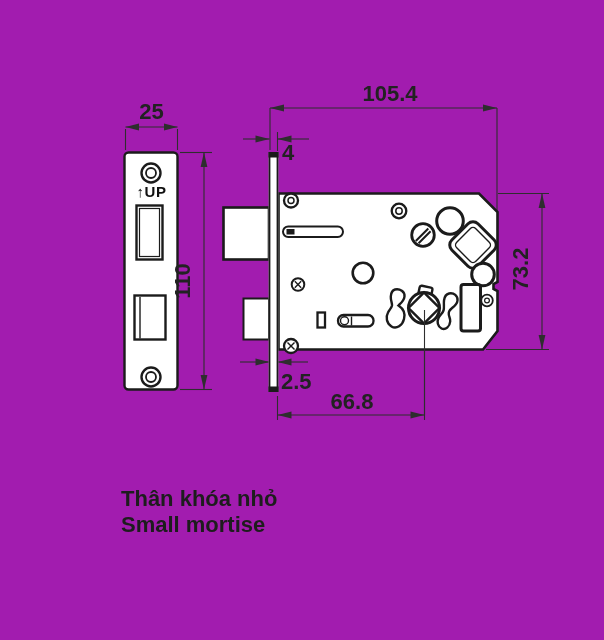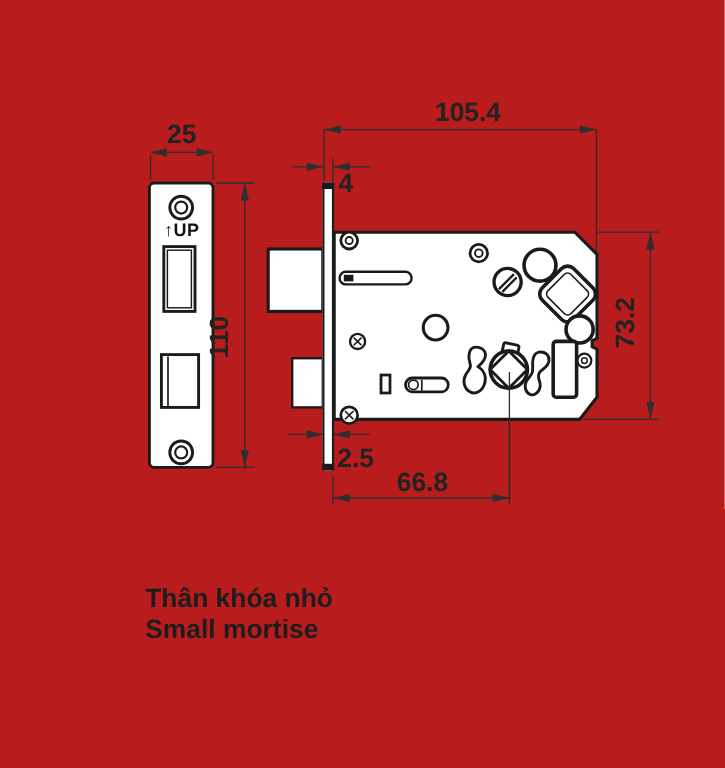--- a/index.html
+++ b/index.html
@@ -1,19 +1,19 @@
 <!DOCTYPE html>
 <html><head>
 <meta charset="utf-8">
 <style>
   html,body{margin:0;padding:0;background:#ffffff;}
   .canvas{
     position:relative;
     width:604px;height:640px;
-    background:#b91c1c;
+    background:#a21caf;
     font-family:"Liberation Sans", sans-serif;
     overflow:hidden;
   }
   svg{position:absolute;left:0;top:0;}
   .dim-text{font-weight:bold;font-size:22px;fill:#222222;}
   .up-text{font-weight:bold;font-size:15px;fill:#111111;letter-spacing:0.5px;}
   .caption-text{font-weight:bold;font-size:22px;fill:#1d1d1d;}
   .thick{stroke:#1b1b1b;fill:#ffffff;}
   .dimline{stroke:#2e2e2e;stroke-width:1.1;fill:none;}
   .arrow{fill:#2e2e2e;stroke:none;}

